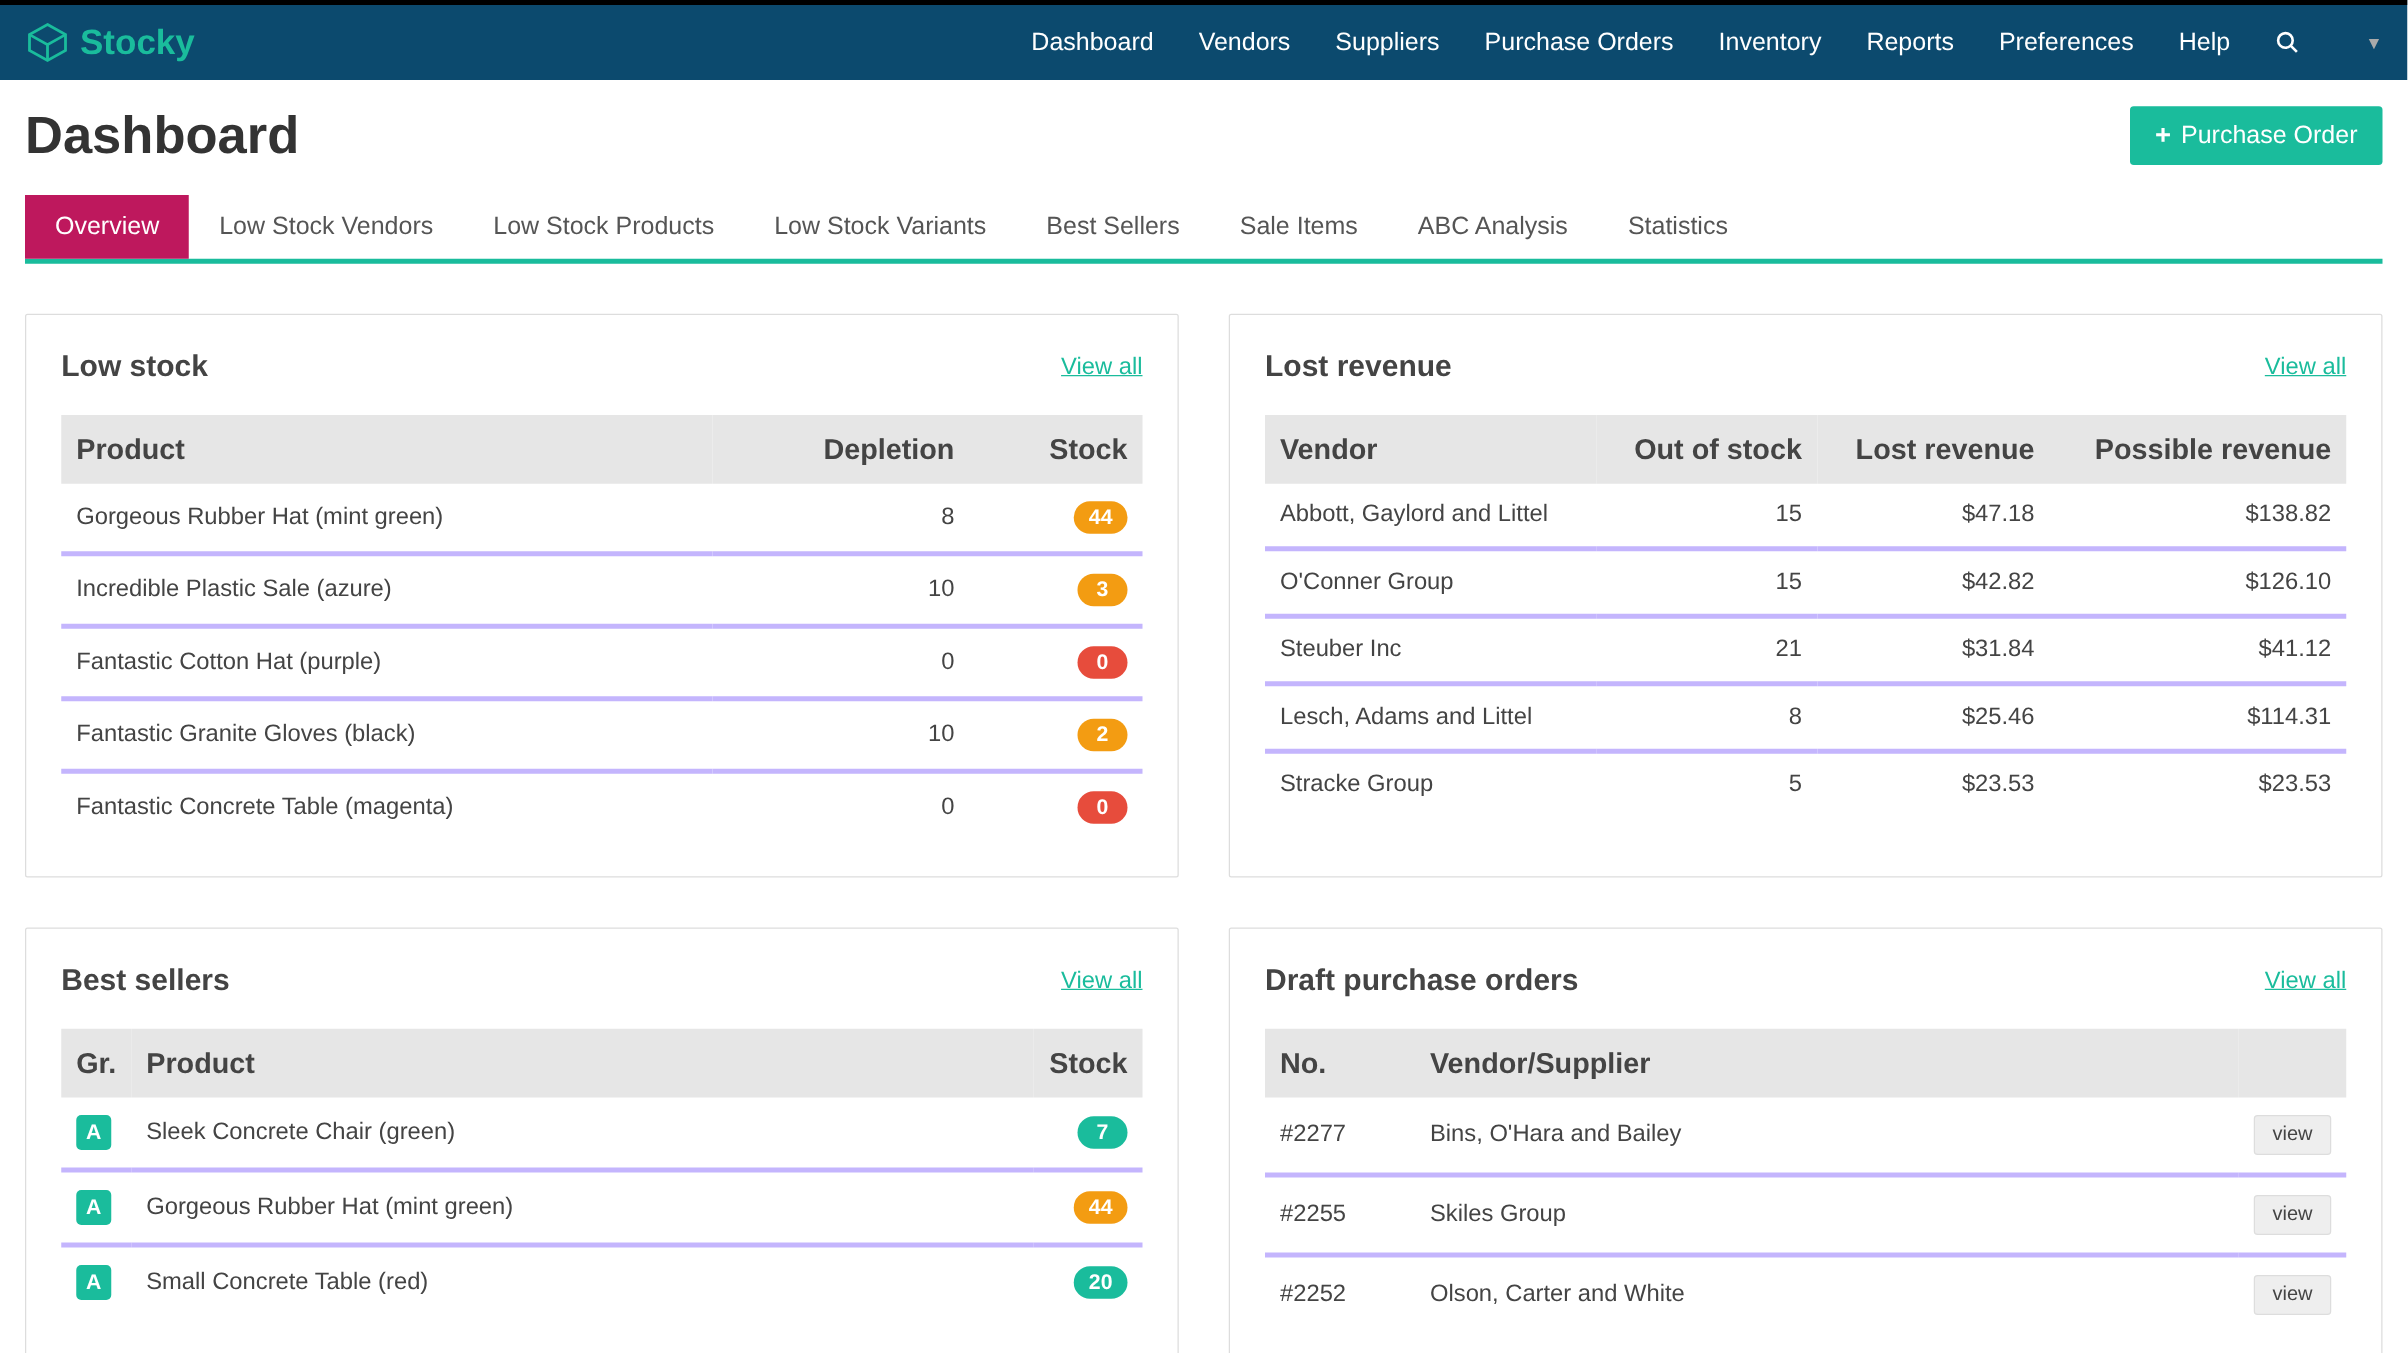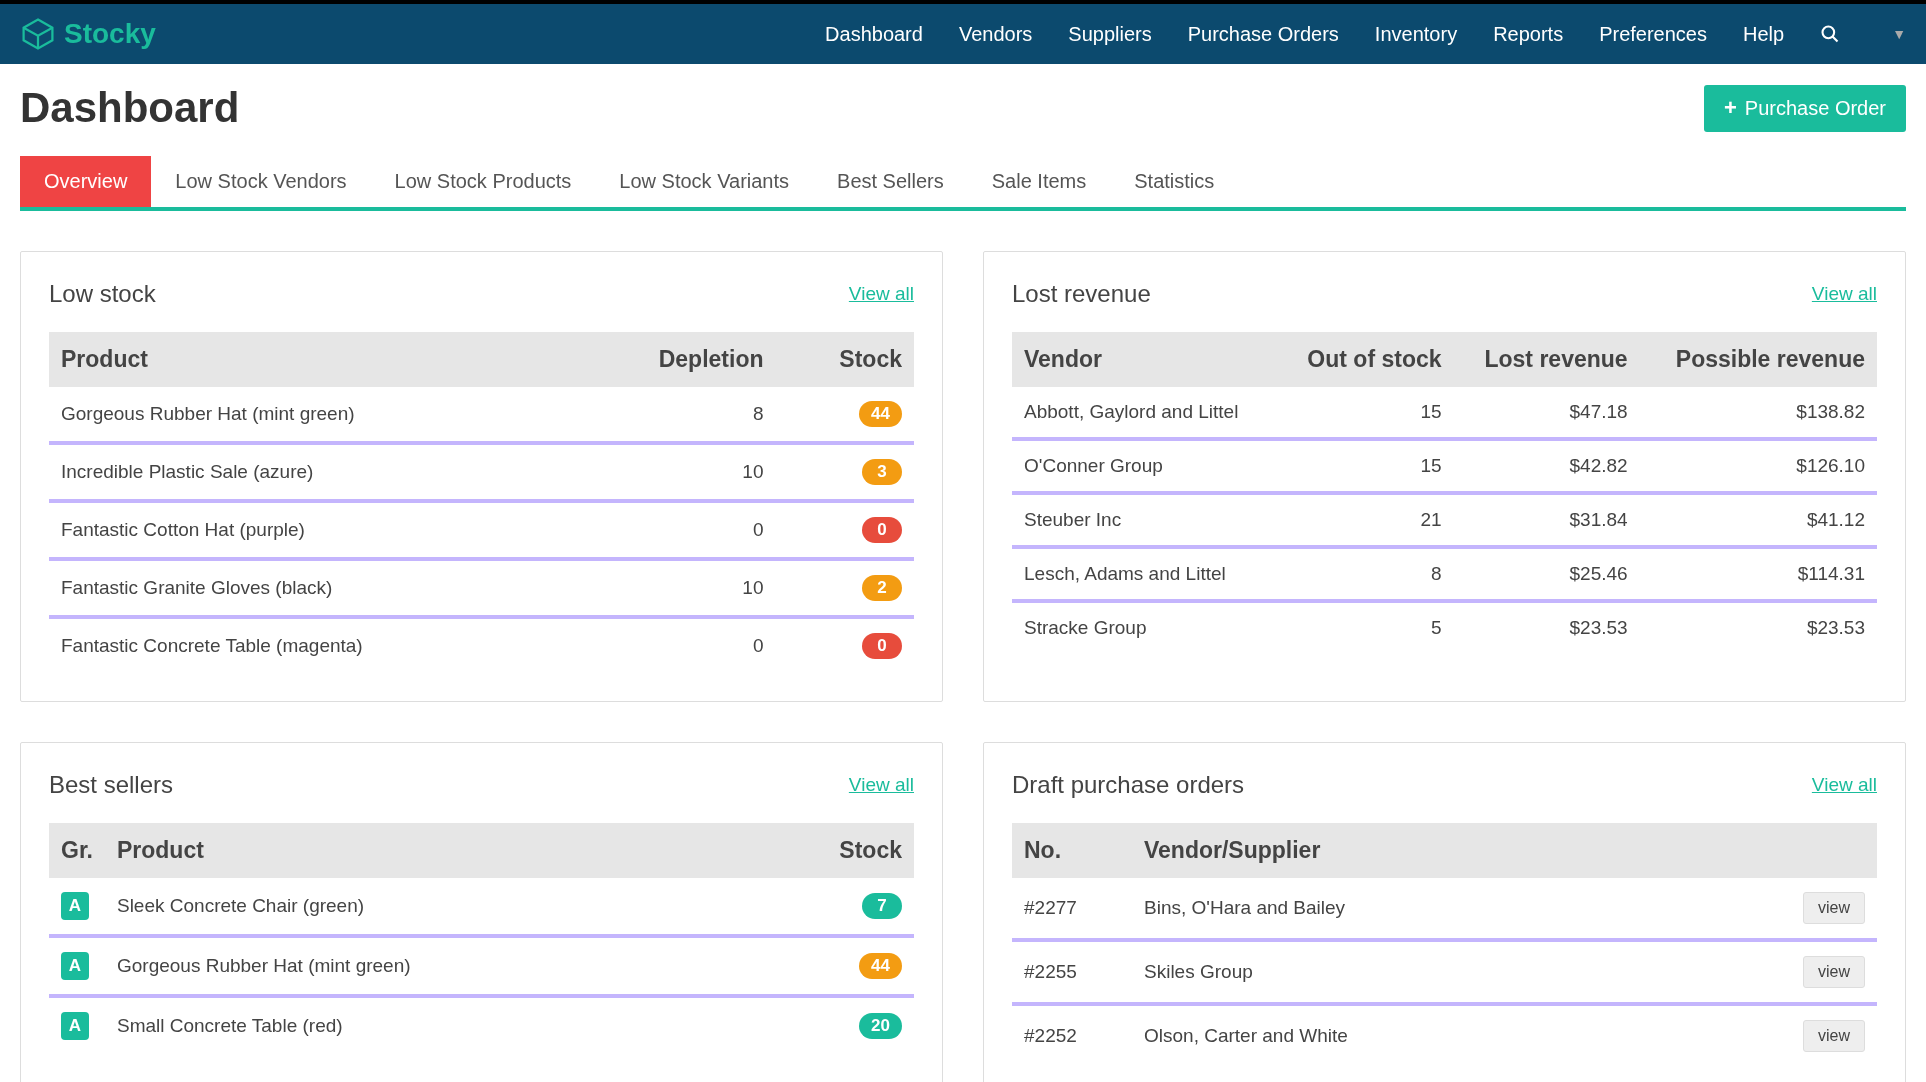--- a/index.html
+++ b/index.html
@@ -93,42 +93,42 @@
     margin-bottom: 40px;
   }
   .tab {
     padding: 14px 24px;
     font-size: 20px;
     color: #555;
     cursor: pointer;
     white-space: nowrap;
   }
   .tab.active {
-    background: #ef4444;
+    background: #be185d;
     color: #fff;
   }
   .panels {
     display: grid;
     grid-template-columns: 1fr 1fr;
     gap: 40px;
   }
   .panel {
     border: 1px solid #ddd;
     border-radius: 2px;
     padding: 28px;
   }
   .panel-header {
     display: flex;
     justify-content: space-between;
     align-items: center;
     margin-bottom: 24px;
   }
   .panel-title {
     font-size: 24px;
-    font-weight: 400;
+    font-weight: 700;
     color: #444;
   }
   .view-all {
     color: #1abc9c;
     text-decoration: underline;
     font-size: 19px;
     cursor: pointer;
   }
   table {
     width: 100%;
@@ -231,20 +231,21 @@
     </button>
   </div>
 
   <div class="tabs" id="tabs">
       <div class="tab active">Overview</div>
       <div class="tab">Low Stock Vendors</div>
       <div class="tab">Low Stock Products</div>
       <div class="tab">Low Stock Variants</div>
       <div class="tab">Best Sellers</div>
       <div class="tab">Sale Items</div>
+      <div class="tab">ABC Analysis</div>
       <div class="tab">Statistics</div>
     </div>
 
   <div class="panels">
 
     <div class="panel">
       <div class="panel-header">
         <div class="panel-title">Low stock</div>
         <a class="view-all">View all</a>
       </div>

